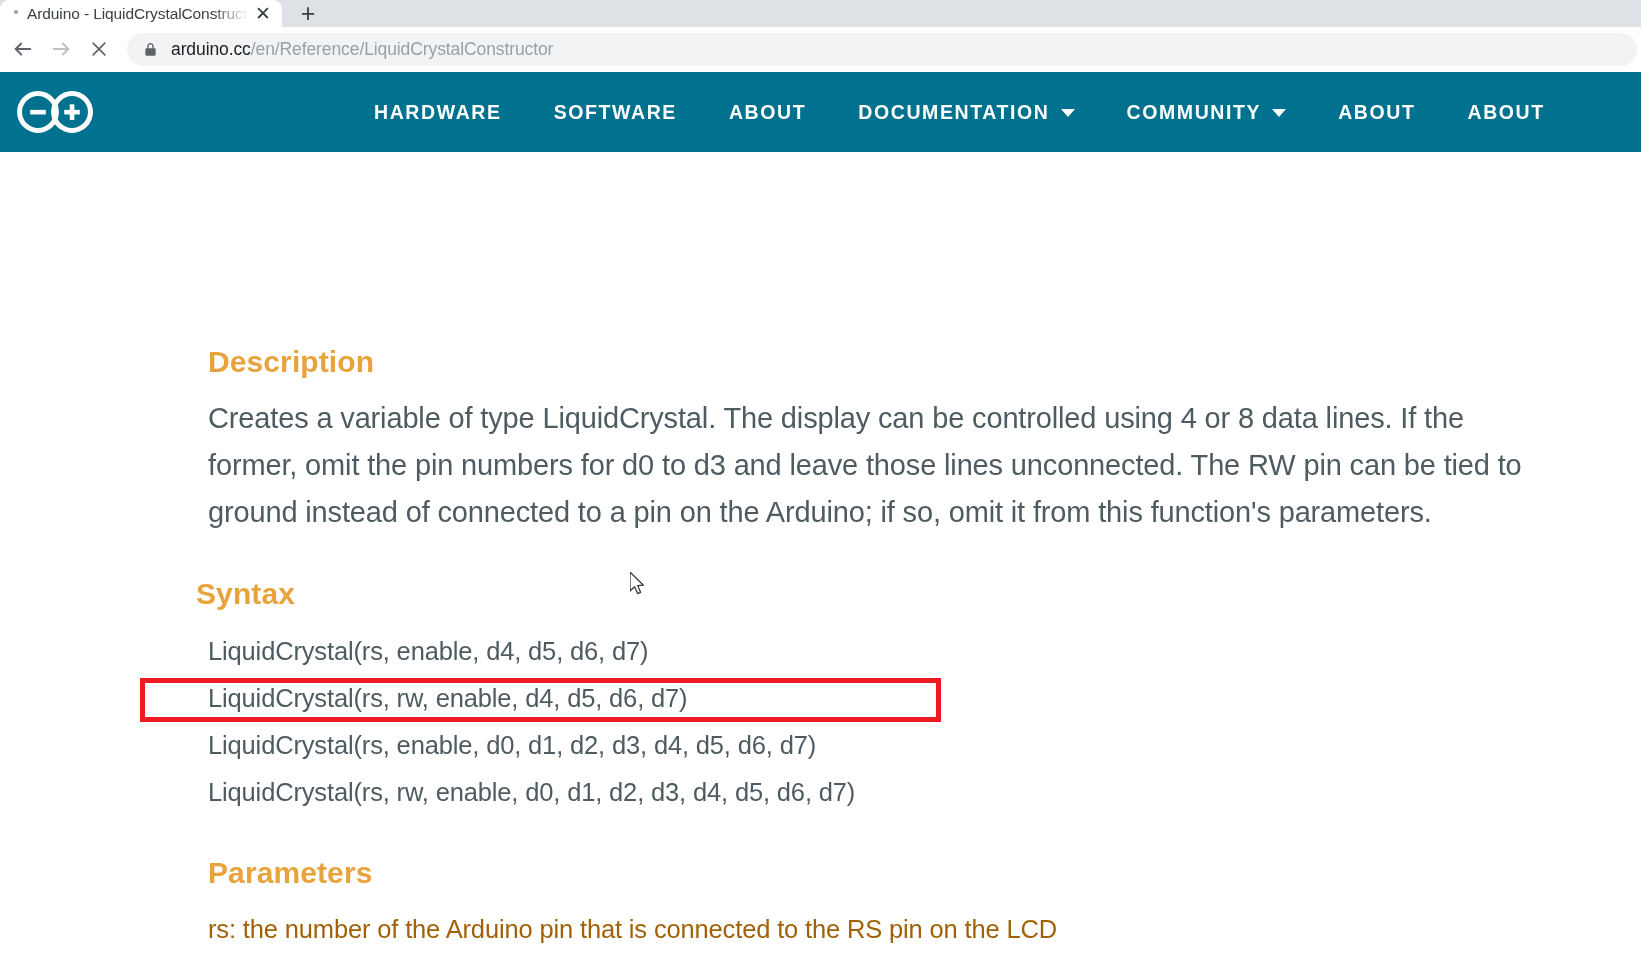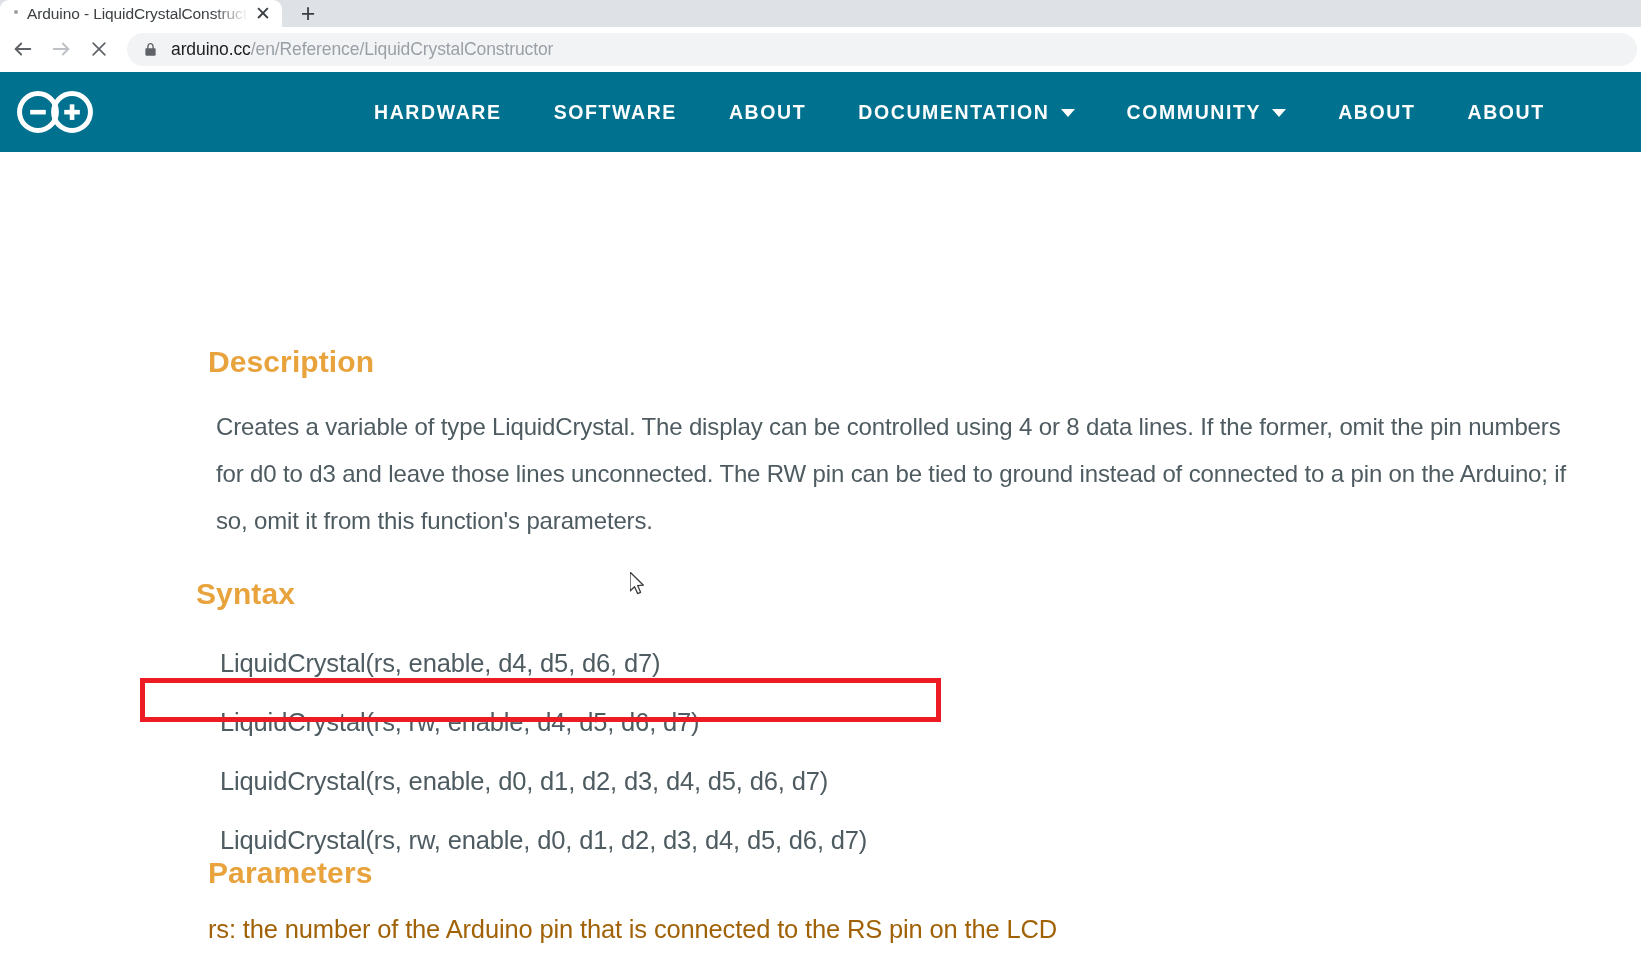--- a/index.html
+++ b/index.html
@@ -182,31 +182,31 @@
   }
   h2.section-heading {
     color: #e8a33d;
     font-size: 30px;
     font-weight: 700;
     margin: 0;
     letter-spacing: 0.1px;
   }
   .desc-p {
     color: #4e5b61;
-    font-size: 24px;
+    font-size: 29px;
     line-height: 47px;
-    margin: 8px;
+    margin: 0;
     max-width: 1352px;
     letter-spacing: -0.15px;
   }
   .syntax-line {
     color: #4e5b61;
     font-size: 25.5px;
     line-height: 47px;
-    margin: 12px;
+    margin: 0;
     letter-spacing: -0.15px;
     white-space: nowrap;
   }
   .param-line {
     color: #a16207;
     font-size: 25.5px;
     line-height: 47px;
     margin: 0;
     letter-spacing: -0.15px;
     white-space: nowrap;

